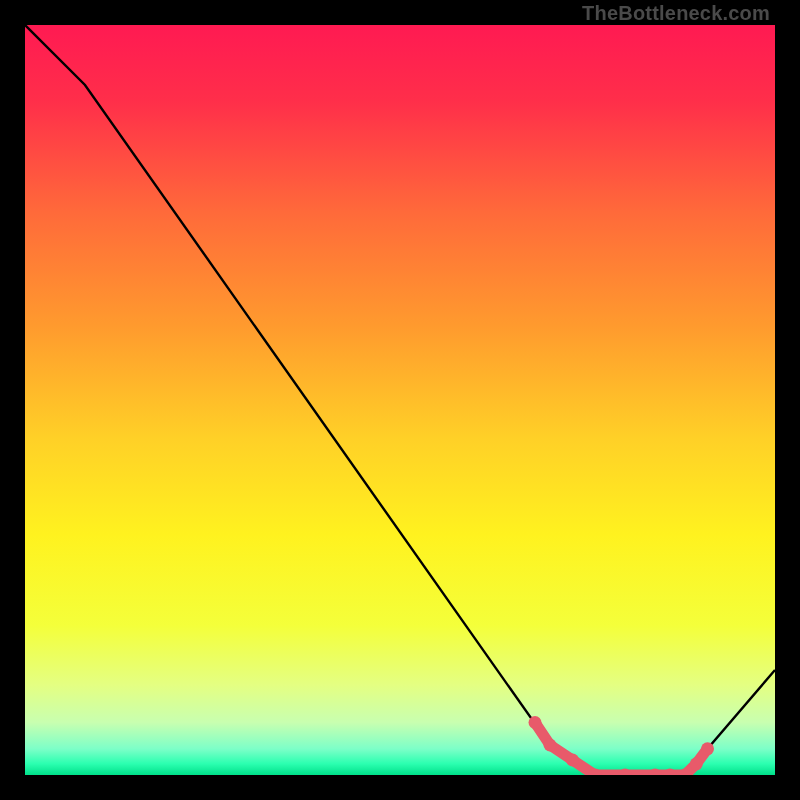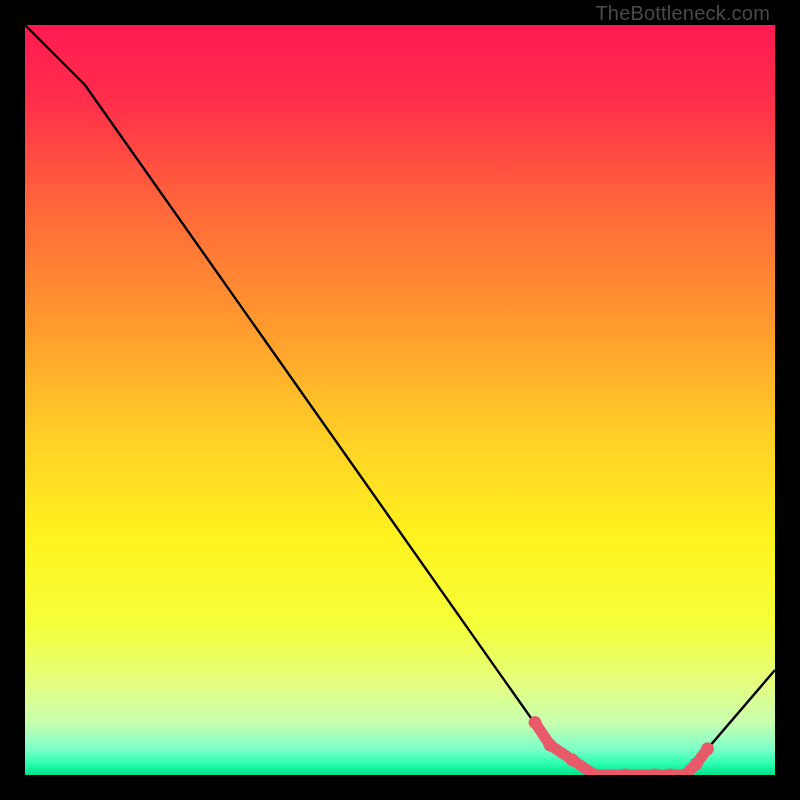--- a/index.html
+++ b/index.html
@@ -25,21 +25,21 @@
     top: 0;
     width: 750px;
     height: 750px;
   }
   .watermark {
     position: absolute;
     top: 2px;
     right: 30px;
     color: #4a4a4a;
     font-size: 20px;
-    font-weight: 400;
+    font-weight: 700;
     letter-spacing: 0.2px;
   }
   svg { display: block; }
 </style>
 </head>
 <body>
 
 <div class="frame">
   <svg class="plot" viewBox="0 0 750 750">
     <defs>

